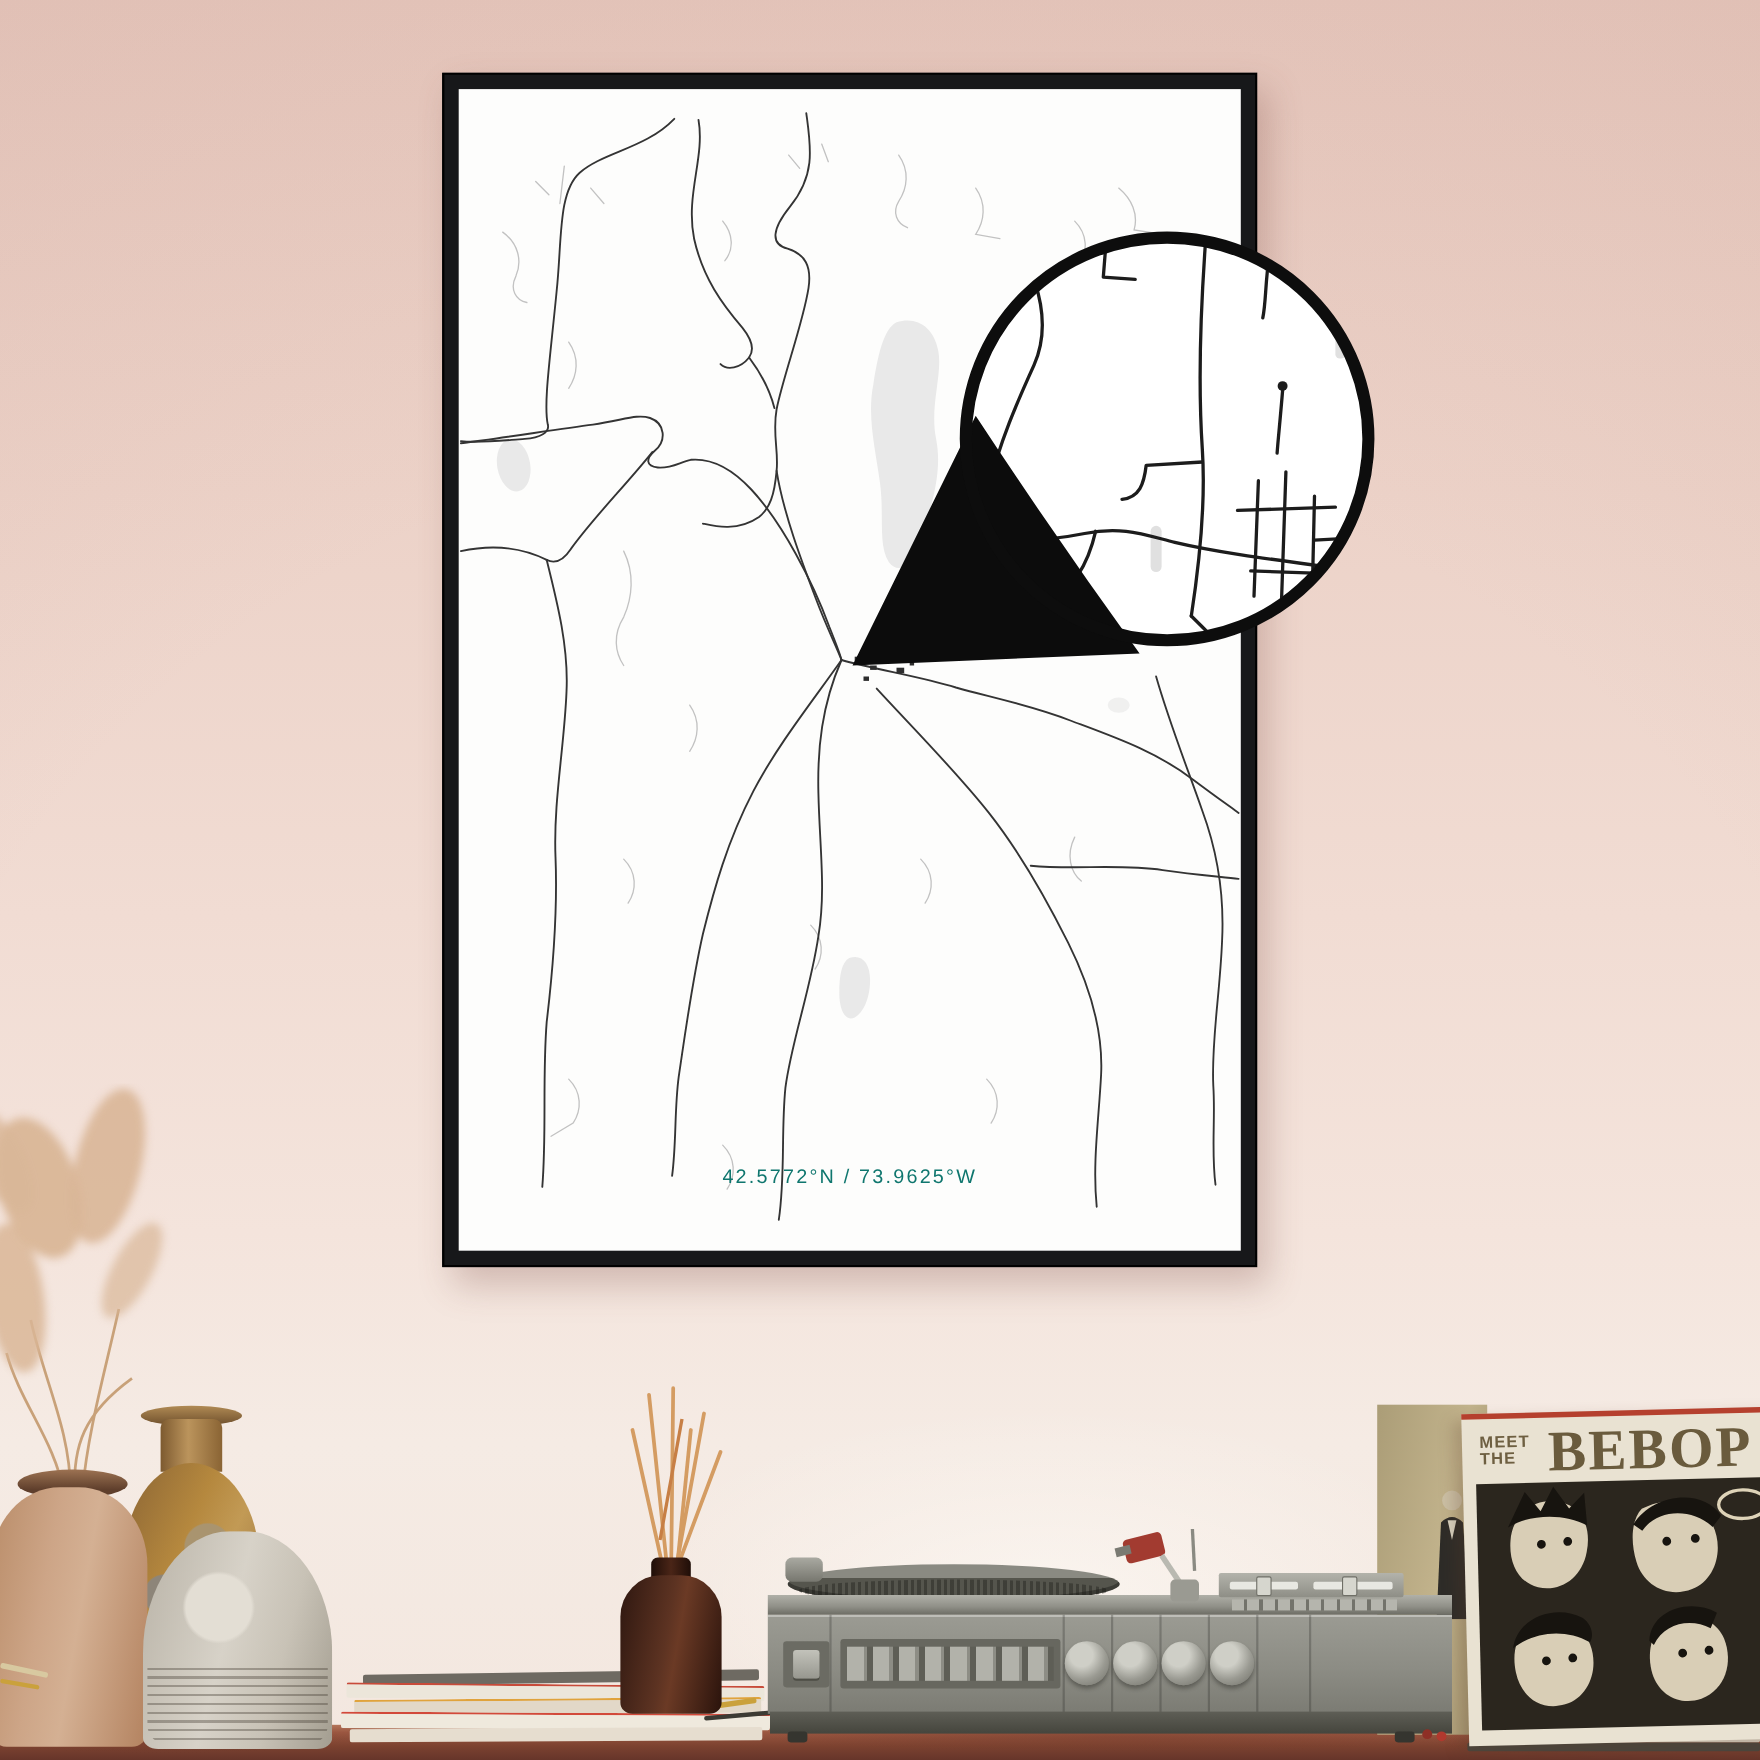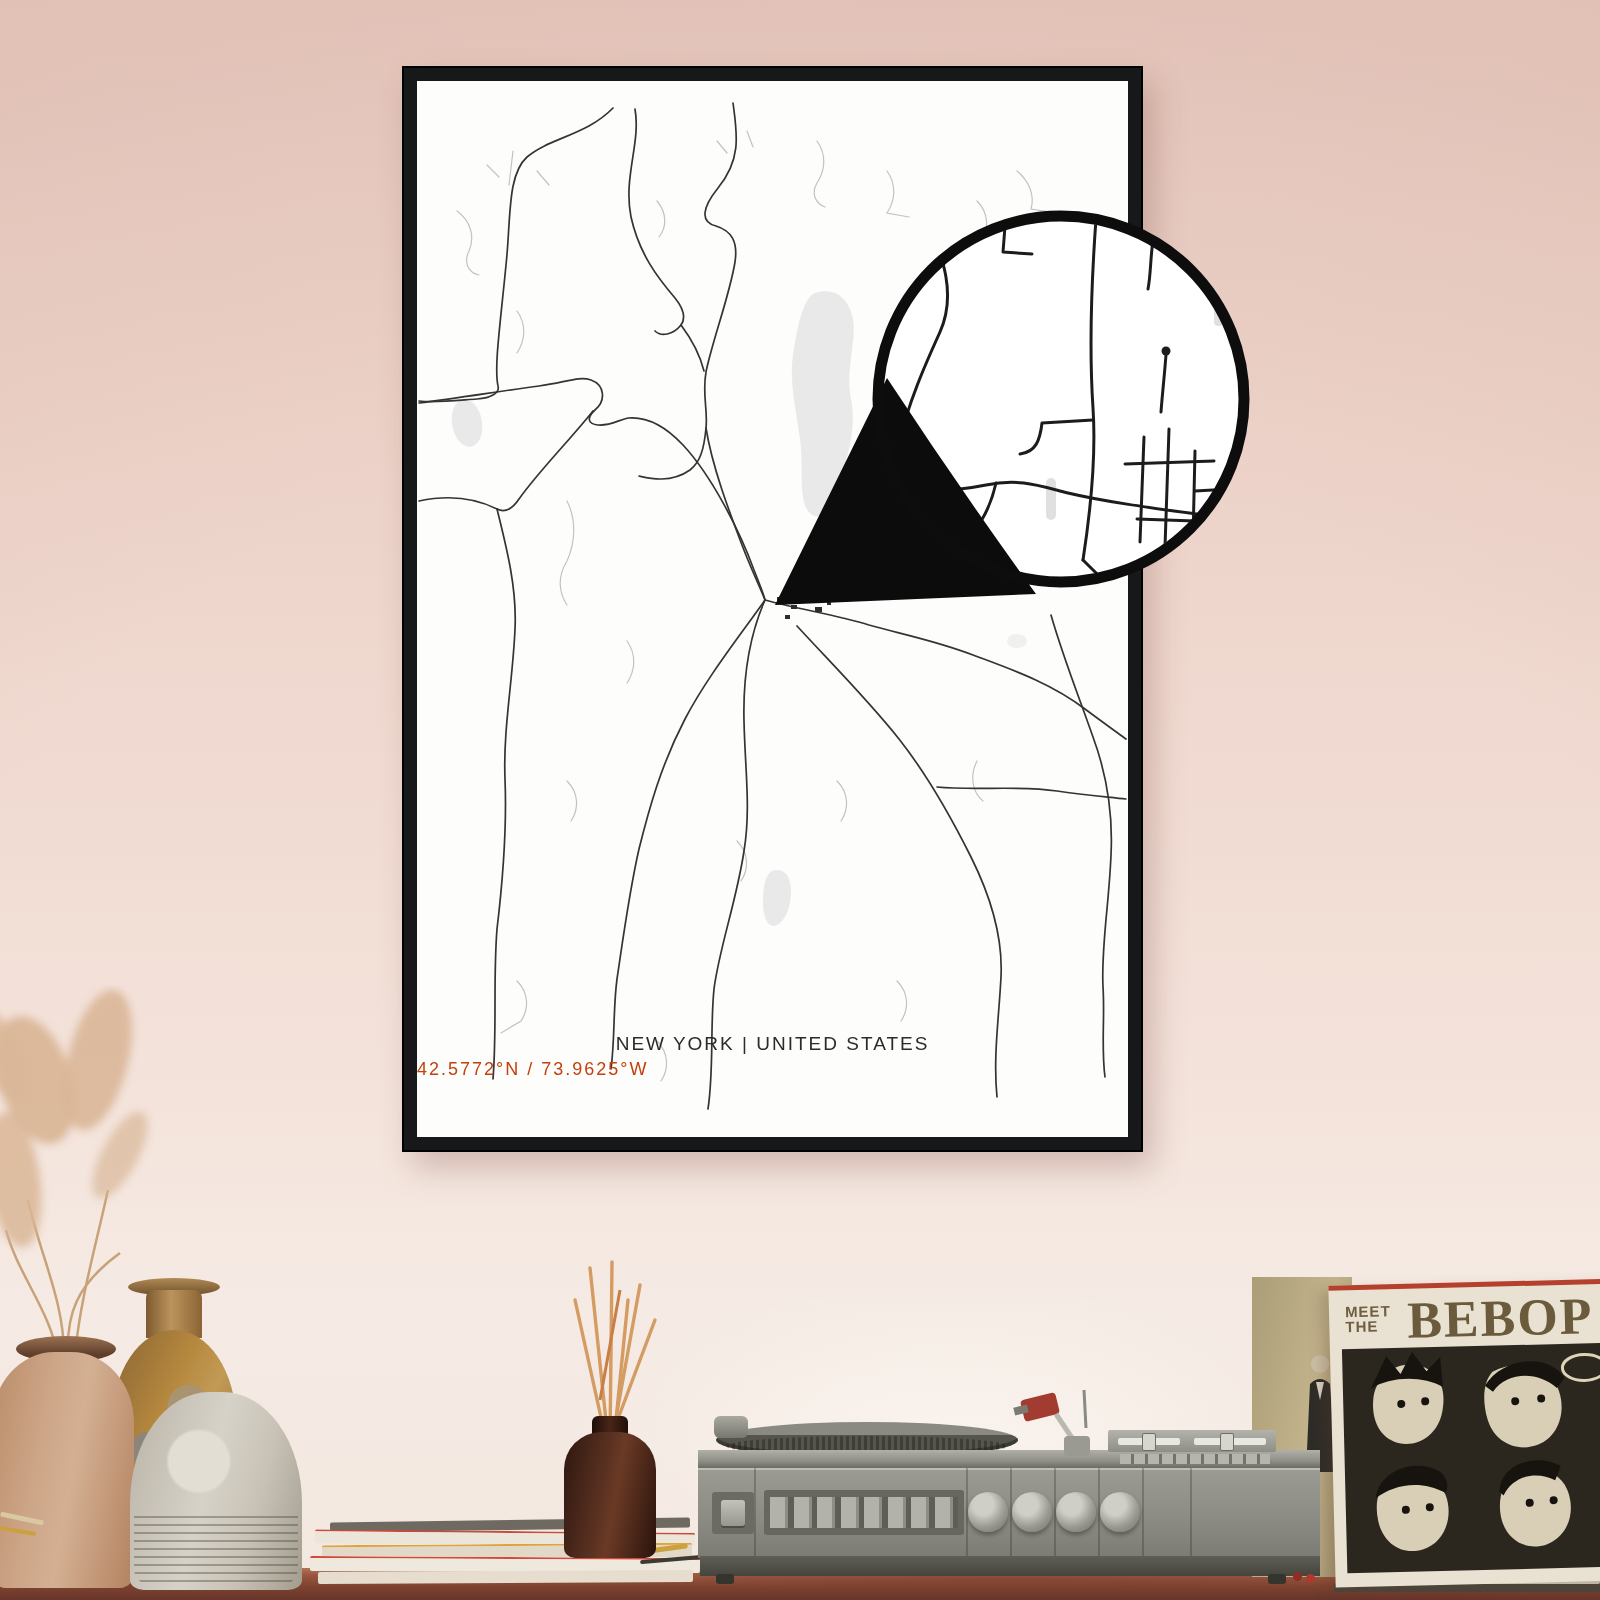--- a/index.html
+++ b/index.html
@@ -16,22 +16,22 @@
   
   #frame{left:402px;top:66px;width:741px;height:1086px;background:#17181a;padding:0;z-index:3;
          box-shadow:10px 16px 30px rgba(120,70,60,.28), inset 0 0 0 2px #000;}
   #poster{position:absolute;left:15px;top:15px;width:711px;height:1056px;background:#fdfdfc;overflow:hidden;}
   #map-svg{position:absolute;left:0;top:0;width:100%;height:100%;}
   #poster-text{position:absolute;left:0;top:0;width:100%;height:100%;}
   #poster-title{position:absolute;left:0;top:901px;width:100%;text-align:center;
     font-size:40px;letter-spacing:7px;font-weight:400;color:#1d1d1d;}
   #poster-subtitle{position:absolute;left:0;top:952px;width:100%;text-align:center;
     font-size:19px;letter-spacing:2px;color:#2b2b2b;}
-  #poster-coords{position:absolute;left:0;top:978px;width:100%;text-align:left;
-    font-size:18px;letter-spacing:2px;color:#c2410c;}
+  #poster-coords{position:absolute;left:0;top:978px;width:100%;text-align:center;
+    font-size:18px;letter-spacing:2px;color:#0f766e;}
 
   
   #magnifier{left:758px;top:188px;width:514px;height:432px;z-index:5;}
 
   
   #table{left:0;top:1568px;width:1600px;height:32px;z-index:4;
     background:linear-gradient(180deg,#b4755a 0%, #9a5640 22%, #7c4230 60%, #66352a 100%);}
 
   
   #pampas{left:-20px;top:985px;width:260px;height:390px;z-index:5;}
@@ -199,21 +199,20 @@
         <g fill="#2e2e2e" data-interactable="false">
           <rect x="360" y="516" width="8" height="5"></rect>
           <rect x="374" y="524" width="6" height="4"></rect>
           <rect x="386" y="518" width="5" height="4"></rect>
           <rect x="398" y="526" width="7" height="5"></rect>
           <rect x="368" y="534" width="5" height="4"></rect>
           <rect x="410" y="520" width="4" height="4"></rect>
         </g>
       </svg>
       <div id="poster-text" data-interactable="false">
-        <div id="poster-subtitle" data-interactable="false">NEW YORK | UNITED STATES</div>
         <div id="poster-coords" data-interactable="false">42.5772°N / 73.9625°W</div>
       </div>
     </div>
   </div>
 
   <svg class="abs" id="magnifier" data-interactable="false" viewBox="760 188 514 432">
     <defs>
       <clipPath id="lens-clip">
           <circle cx="1063" cy="399" r="178"></circle>
         </clipPath>

